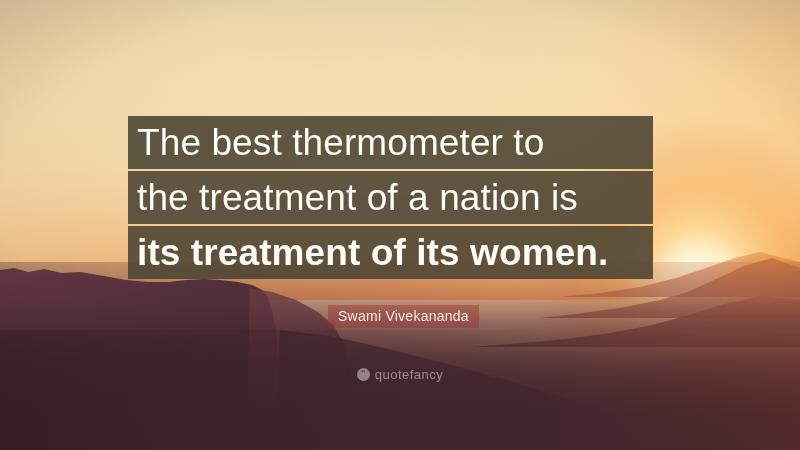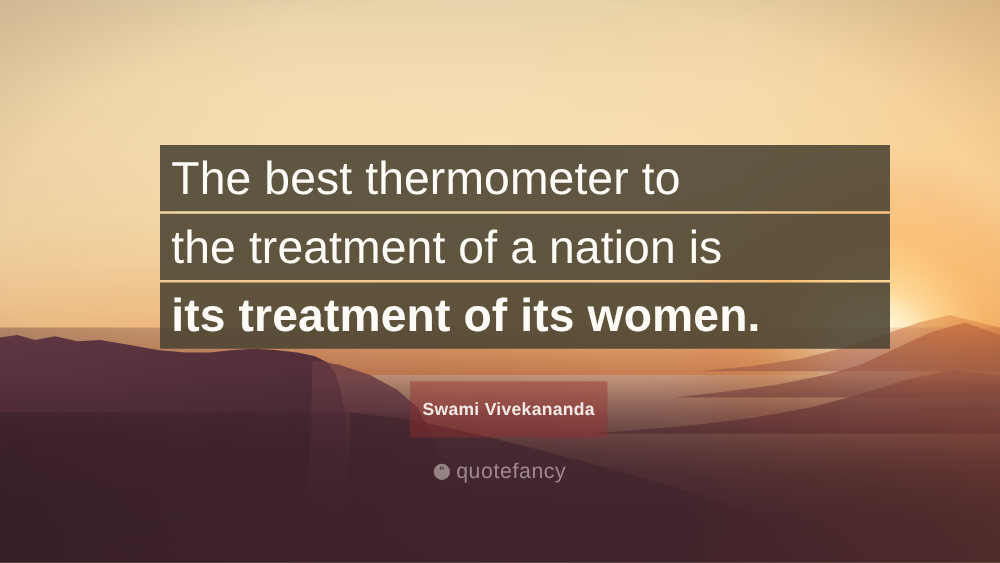--- a/index.html
+++ b/index.html
@@ -169,21 +169,21 @@
       rgba(0,0,0,0) 52%,
       rgba(40,20,26,0.16) 82%,
       rgba(34,16,22,0.30) 100%);
   }
 
   
   .quote {
     position: absolute;
     left: 128px;
     top: 116px;
-    width: 584px;
+    width: 525px;
   }
   .q-line {
     display: block;
     background: rgba(74,67,50,0.88);
     color: #fdfbf6;
     font-size: 37px;
     font-weight: 300;
     line-height: 53px;
     letter-spacing: 0.1px;
     padding: 0 9px;
@@ -195,24 +195,24 @@
   .q-line:last-child { margin-bottom: 0; font-weight: bold; }
 
   
   .attrib {
     position: absolute;
     left: 328px;
     top: 305px;
     background: rgba(150,46,46,0.42);
     color: #f4e9e6;
     font-size: 14px;
-    font-weight: 700;
+    font-weight: 400;
     line-height: 23px;
     letter-spacing: 0.25px;
-    padding: 11px 10px;
+    padding: 0 10px;
     white-space: nowrap;
   }
 
   
   .watermark {
     position: absolute;
     left: 0;
     top: 367px;
     width: 100%;
     display: flex;
@@ -233,21 +233,21 @@
   }
   .wm-badge span {
     font-size: 9px;
     line-height: 9px;
     color: #6a4850;
     font-weight: 700;
     transform: translateY(-1px);
   }
   .wm-text {
     color: #e3d8d6;
-    font-size: 17px;
+    font-size: 13px;
     letter-spacing: 0.5px;
     font-weight: 400;
   }
 </style>
 </head>
 <body>
 
 <div class="canvas">
 
   <div class="photo">

